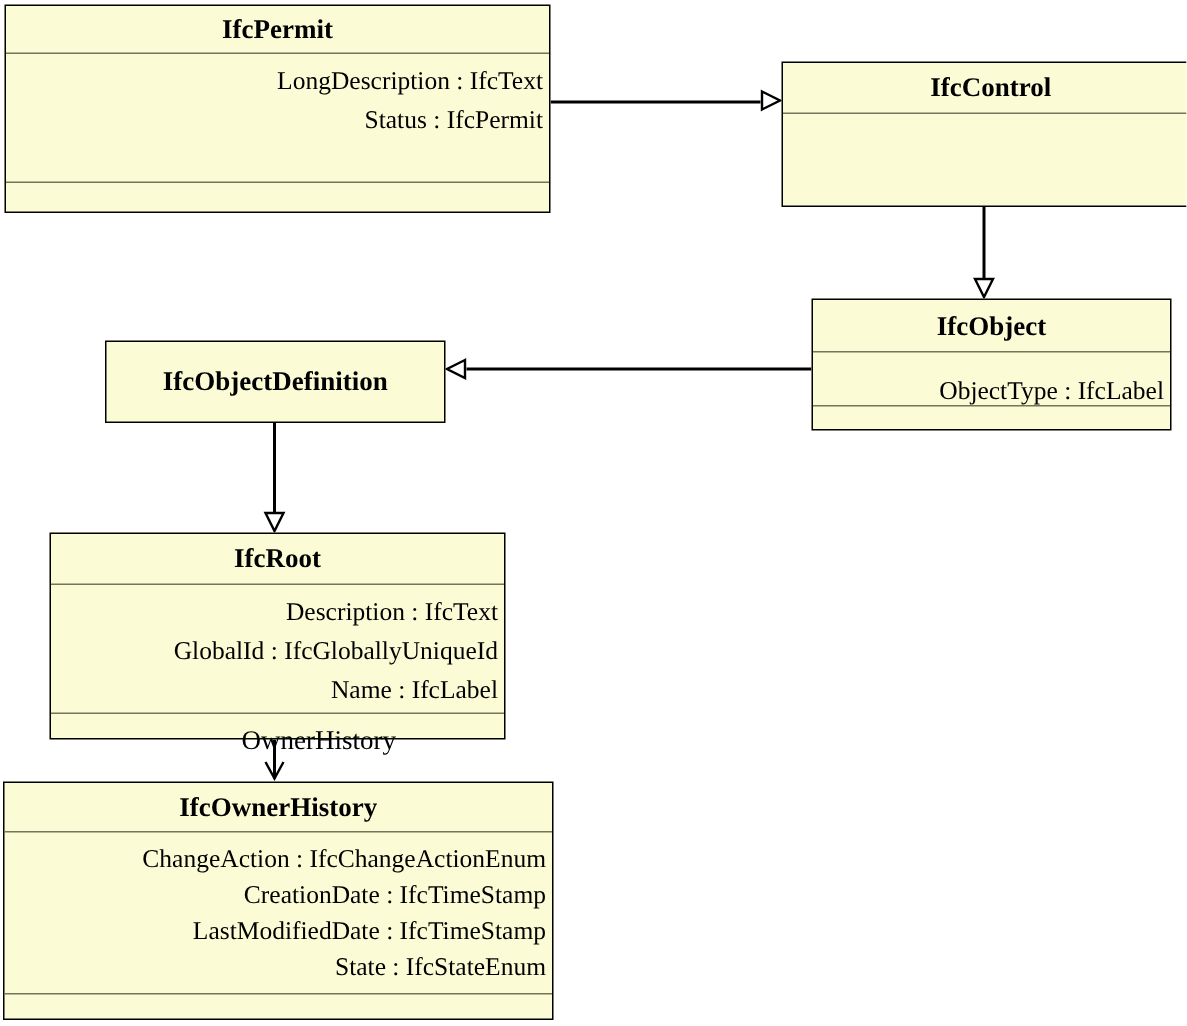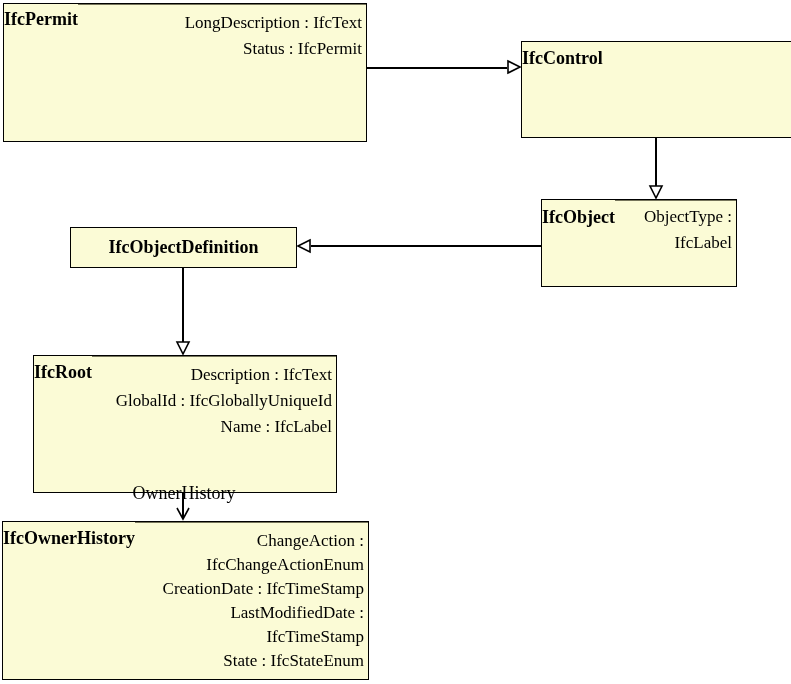--- a/index.html
+++ b/index.html
@@ -10,21 +10,21 @@
     font-family:"Liberation Serif","DejaVu Serif",serif;
     color:#000;
     overflow:hidden;
   }
   .class-box{
     position:absolute;
     box-sizing:border-box;
     background:var(--color-boxFill,#fbfbd6);
     border:1.5px solid var(--color-boxBorder,#000);
     display:flex;
-    flex-direction:row;
+    flex-direction:column;
   }
   .class-title{
     display:flex;align-items:center;justify-content:center;
     font-weight:bold;font-size:18px;
     flex:0 0 auto;
   }
   .class-attrs{
     box-sizing:border-box;
     border-top:1px solid var(--color-separator,#75745a);
     padding:5px 4px 0 13px;
@@ -41,21 +41,21 @@
     flex:0 0 auto;
   }
   .edge-h,.edge-v{position:absolute;background:#000;}
   .edge-h{height:2px;}
   .edge-v{width:2px;}
   .arrowhead{position:absolute;overflow:visible;}
   .arrowhead polygon{fill:#fff;stroke:#000;stroke-width:1.6px;}
   .arrowhead path{fill:none;stroke:#000;stroke-width:1.6px;}
   .edge-label{
     position:absolute;
-    text-align:center;
+    text-align:right;
     font-size:18px;
     z-index:3;
   }
 </style>
 </head>
 <body>
 
 <div class="canvas">
 
   <div class="edge-h" style="left:367px;top:67px;width:140px"></div>
@@ -91,29 +91,29 @@
       <div class="attr">Status : IfcPermit</div>
     </div>
     <div class="class-empty" style="height:20px"></div>
   </div>
 
   <div class="class-box" style="left:521px;top:41px;width:279px;height:97px">
     <div class="class-title" style="height:33px">IfcControl</div>
     <div class="class-empty" style="height:21px"></div>
   </div>
 
-  <div class="class-box" style="left:541px;top:199px;width:196px;height:88px">
+  <div class="class-box" style="left:541px;top:199px;width:240px;height:88px">
     <div class="class-title" style="height:34px">IfcObject</div>
-    <div class="class-attrs" style="padding-top:3px">
+    <div class="class-attrs" style="padding-top:13px">
       <div class="attr">ObjectType : IfcLabel</div>
     </div>
     <div class="class-empty" style="height:16px"></div>
   </div>
 
-  <div class="class-box" style="left:70px;top:227px;width:227px;height:41px">
+  <div class="class-box" style="left:70px;top:227px;width:227px;height:55px">
     <div class="class-title" style="flex:1 1 auto">IfcObjectDefinition</div>
   </div>
 
   <div class="class-box" style="left:2px;top:521px;width:367px;height:159px">
     <div class="class-title" style="height:32px">IfcOwnerHistory</div>
     <div class="class-attrs tight">
       <div class="attr">ChangeAction : IfcChangeActionEnum</div>
       <div class="attr">CreationDate : IfcTimeStamp</div>
       <div class="attr">LastModifiedDate : IfcTimeStamp</div>
       <div class="attr">State : IfcStateEnum</div>

